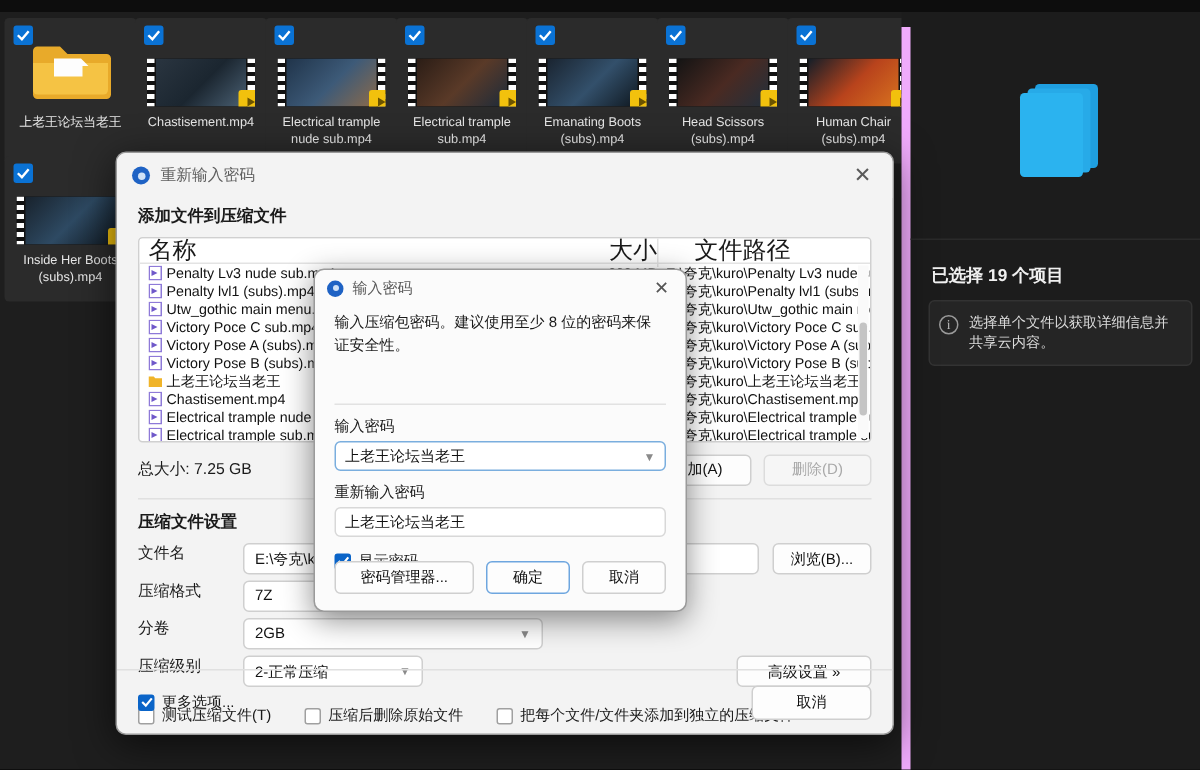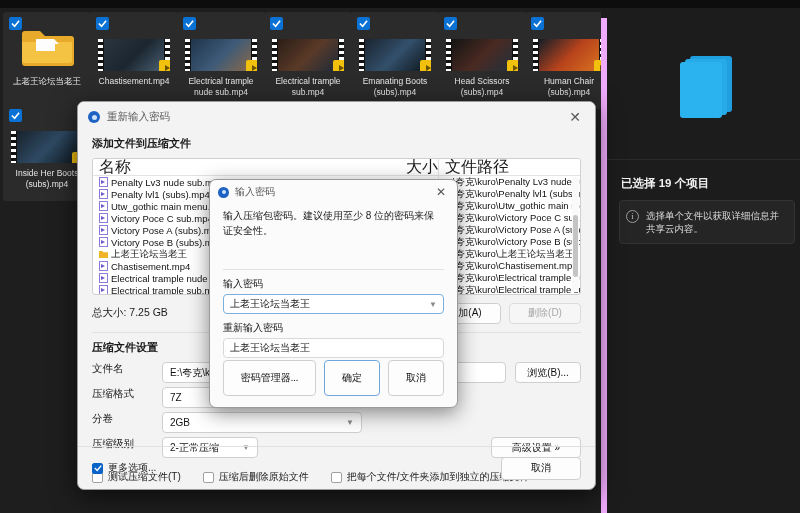--- a/index.html
+++ b/index.html
@@ -155,21 +155,21 @@
     position: relative; height: 137px; background: #fff;
     border: 1px solid #d0d0d0; border-radius: 3px; overflow: hidden;
   }
   .flist-head {
     display: flex; height: 17px; align-items: center;
     border-bottom: 1px solid #e3e3e3; background: #fff;
     font-size: 16px; color: #1a1a1a;
   }
   .flist-head .c-name { flex: 0 0 290px; padding-left: 6px; }
   .flist-head .c-size { flex: 0 0 55px; text-align: right; }
-  .flist-head .c-path { flex: 1; padding-left: 6px; border-left: 1px solid #e3e3e3; }
+  .flist-head .c-path { flex: 1; padding-left: 24px; border-left: 1px solid #e3e3e3; }
   .frow {
     display: flex; height: 12px; align-items: center;
     font-size: 9.5px; color: #111; white-space: nowrap;
   }
   .frow .c-name { flex: 0 0 290px; padding-left: 6px; display: flex; align-items: center; gap: 3px; overflow: hidden; }
   .frow .c-size { flex: 0 0 55px; text-align: right; }
   .frow .c-path { flex: 1; padding-left: 6px; overflow: hidden; }
   .fic { flex: 0 0 auto; width: 9px; height: 10px; }
   .flist-scroll {
     position: absolute; right: 1px; top: 18px; width: 7px; bottom: 2px;
@@ -263,21 +263,21 @@
     display: flex; align-items: center; padding: 0 6px; font-size: 10px; color: #111;
     justify-content: space-between;
   }
   .pw-input.plain { border: 1px solid #d8d8d8; }
   .pw-check { display: flex; align-items: center; gap: 5px; padding: 9px 13px 0 13px; font-size: 10px; color: #1a1a1a; }
   .pw-btns {
     position: absolute; left: 13px; right: 13px; bottom: 11px;
     display: flex; align-items: center; gap: 8px;
   }
   .pw-btns .mgr { flex: 1; }
-  .pw-btns .btn { height: 36px; font-family: Liberation Serif, serif; }
+  .pw-btns .btn { height: 22px; }
   .btn.primary { border: 1px solid #6ea6df; }
 </style>
 </head>
 <body>
 
 <div id="root">
 
   <div class="explorer">
     <div class="explorer-topbar"></div>
 
@@ -636,21 +636,21 @@
         </div>
         <div class="srow">
           <span class="lbl">分卷</span>
           <span class="field sel w200">
             <span>2GB</span>
             <span class="caret">▼</span>
           </span>
         </div>
         <div class="srow">
           <span class="lbl">压缩级别</span>
-          <span class="field sel" style="width:96px">
+          <span class="field sel" style="width:120px">
             <span>2-正常压缩</span>
             <span class="caret">▼</span>
           </span>
           <span class="spacer" style="flex:1"></span>
           <span class="btn" style="min-width:90px">高级设置 »</span>
         </div>
 
         <div class="chkrow" id="optChecks">
             <span class="cbox">
               <span class="bx"></span>

